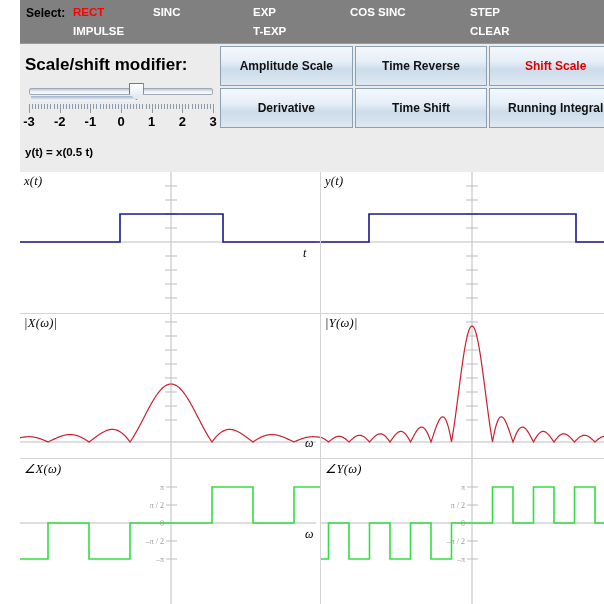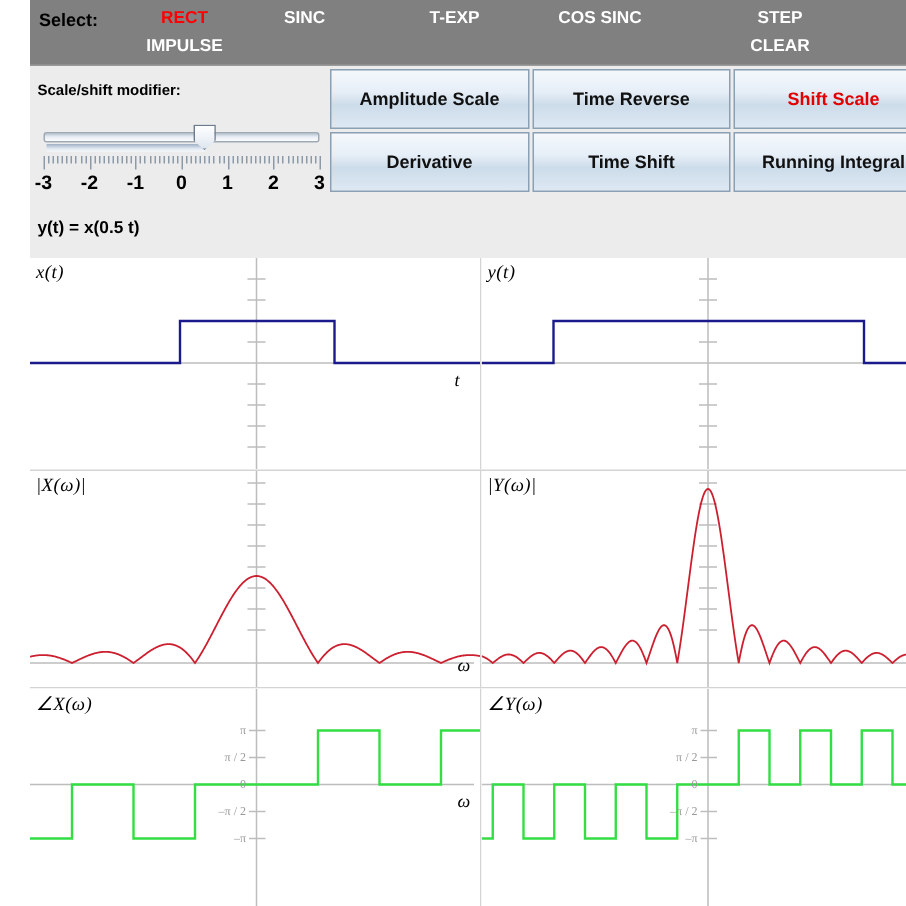--- a/index.html
+++ b/index.html
@@ -14,39 +14,39 @@
   
   .menubar {
     position: absolute; left: 0; top: 0; width: 604px; height: 44px;
     background: #808080;
     border-bottom: 1px solid #9a9a9a;
   }
   .menu-label {
     position: absolute; left: 6px; top: 6px;
     color: #000; font-size: 12px; font-weight: bold;
   }
-  .menu-col { position: absolute; top: 3px; text-align: center; }
+  .menu-col { position: absolute; top: 3px; }
   .menu-item {
     display: block; color: #ffffff; font-size: 11.5px; font-weight: bold;
     line-height: 19px; white-space: nowrap; cursor: pointer;
   }
   .menu-item.sel { color: #ff0000; }
 
   
   .controlstrip {
     position: absolute; left: 0; top: 44px; width: 604px; height: 128px;
     background: #ececec;
   }
   .slider-panel {
     position: absolute; left: 0; top: 0; width: 200px; height: 128px;
     background: #ececec;
   }
   .slider-title {
     position: absolute; left: 5px; top: 11px;
-    font-size: 10px; font-weight: bold; color: #000;
+    font-size: 17px; font-weight: bold; color: #000;
   }
   .slider-track-wrap {
     position: absolute; left: 9px; top: 38px; width: 184px; height: 18px;
   }
   .slider-track {
     position: absolute; left: 0; top: 6px; width: 184px; height: 7px;
     background: linear-gradient(to bottom, #b6c3d2 0%, #e9eef4 45%, #fbfcfd 100%);
     border: 1px solid #a0aab6; border-radius: 2px;
   }
   .slider-track-fill {
@@ -123,20 +123,21 @@
     <span class="menu-label">Select:</span>
     <div id="menu-cols">
         <div class="menu-col" style="left: 53px; width: 100px;">
           <span class="menu-item sel">RECT</span>
           <span class="menu-item">IMPULSE</span>
         </div>
         <div class="menu-col" style="left: 133px; width: 100px;">
           <span class="menu-item">SINC</span>
         </div>
         <div class="menu-col" style="left: 233px; width: 100px;">
+          <span class="menu-item">EXP</span>
           <span class="menu-item">T-EXP</span>
         </div>
         <div class="menu-col" style="left: 330px; width: 100px;">
           <span class="menu-item">COS SINC</span>
         </div>
         <div class="menu-col" style="left: 450px; width: 100px;">
           <span class="menu-item">STEP</span>
           <span class="menu-item">CLEAR</span>
         </div>
       </div>

